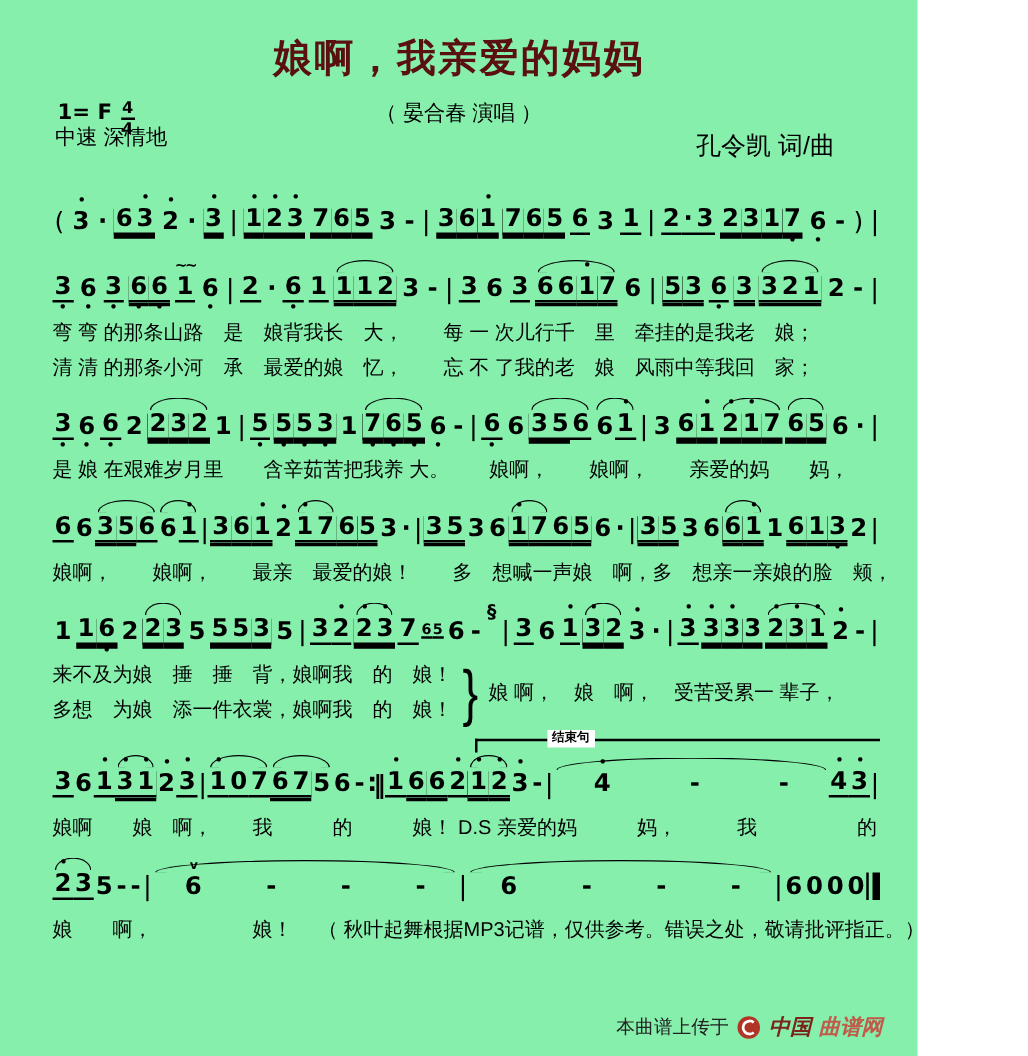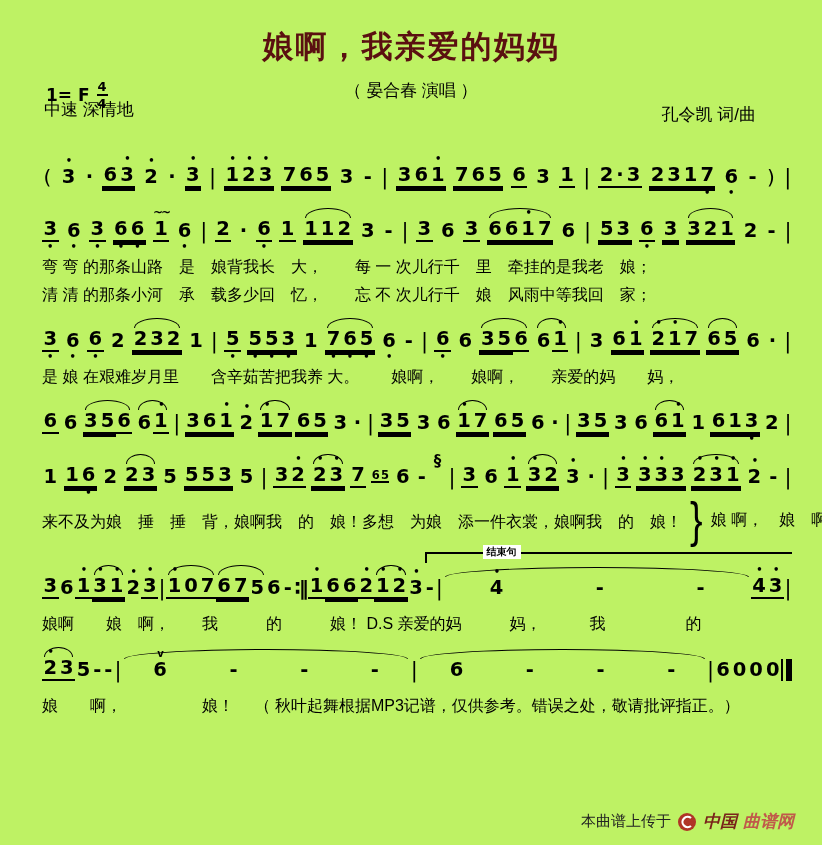--- a/index.html
+++ b/index.html
@@ -1,29 +1,29 @@
 <!DOCTYPE html>
 <html style="--title-color: #5a1010; --brand-dark: #7a241a; --brand-light: #c05a4a;"><head>
 <meta charset="utf-8">
 <style>
   html,body{margin:0;padding:0;background:#fff;}
   body{width:822px;height:845px;overflow:hidden;font-family:"Liberation Sans",sans-serif;color:#000;}
-  .page{position:relative;width:822px;height:845px;background:#bef264;}
+  .page{position:relative;width:734px;height:845px;background:#86efac;}
 
   
   .header{position:relative;height:142px;}
   .title{text-align:center;padding-top:26px;font-size:31px;font-weight:bold;letter-spacing:2px;
          color:var(--title-color,#5a1010);font-family:"DejaVu Sans",sans-serif;}
   .subtitle{text-align:center;font-size:17px;margin-top:11px;}
-  .keysig{position:absolute;left:46px;top:80px;display:flex;align-items:center;gap:7px;
+  .keysig{position:absolute;left:46px;top:80px;display:flex;align-items:flex-start;gap:7px;
           font-size:17px;font-weight:bold;font-family:"DejaVu Sans",sans-serif;}
   .frac{display:inline-flex;flex-direction:column;align-items:center;line-height:1;font-size:13px;font-weight:bold;}
   .frac .fb{width:11px;height:2px;background:#000;margin:1px 0;}
   .tempo{position:absolute;left:44px;top:98px;font-size:17px;font-weight:normal;}
-  .credit{position:absolute;right:66px;top:103px;font-size:17px;margin-left:36px;}
+  .credit{position:absolute;right:66px;top:103px;font-size:20px;margin-left:36px;}
 
   
   .score{padding:2px 30px 0 42px;}
   .sys{margin-top:9px;}
   .mline{display:flex;justify-content:space-between;align-items:flex-end;}
   .grp{position:relative;display:inline-flex;align-items:flex-end;}
   .grp.wide{flex:1;justify-content:space-around;}
   .tk{display:inline-flex;flex-direction:column;align-items:center;
       font-family:"DejaVu Sans",sans-serif;font-weight:bold;}
   .ad{height:11px;font-size:10px;line-height:11px;letter-spacing:-1px;}
@@ -37,21 +37,21 @@
   .grp.bar .ch{font-weight:400;font-size:21px;padding:0 .5px;}
   .grp.par .ch{font-weight:400;font-size:20px;}
   .grp.grace{transform:translateY(-5px);}
   .grp.grace .ch{font-size:11.5px;line-height:12px;min-width:5px;padding:0 .5px;}
   .grp.seg .ch{font-size:15px;transform:translateY(-16px);}
   .grp.rep .ch{letter-spacing:-2px;font-size:20px;}
   .ch.fin{width:10px;height:22px;border-left:2px solid #000;border-right:6px solid #000;box-sizing:border-box;}
 
   .lyr{font-size:16px;line-height:27px;white-space:pre;margin-top:1px;}
   .lyrwrap{display:flex;align-items:center;gap:6px;}
-  .pair{display:flex;}
+  .pair{display:flex;flex-direction:column;}
   .brace{font-size:50px;font-weight:400;line-height:.9;transform:scaleX(.75);}
   .shared{font-size:16px;white-space:pre;}
 
   .endwrap{display:flex;align-items:flex-start;margin-left:51%;height:13px;margin-bottom:-1px;}
   .endl{flex:0 0 56px;height:9px;border-top:2px solid #000;border-left:2px solid #000;}
   .endlabel{font-size:10px;font-weight:bold;line-height:14px;padding:0 4px;background:#fff;margin-top:-7px;}
   .endr{flex:1;height:9px;border-top:2px solid #000;}
 
   
   .footer{position:absolute;right:28px;bottom:12px;display:flex;align-items:center;gap:6px;font-size:15px;}
@@ -567,21 +567,21 @@
           </span>
           <span class="grp bar">
             <span class="tk">
               <span class="ad"></span>
               <span class="ch">|</span>
               <span class="bd"></span>
             </span>
           </span>
         </div>
         <div class="lyr">弯 弯 的那条山路　是　娘背我长　大，　　每 一 次儿行千　里　牵挂的是我老　娘；</div>
-        <div class="lyr">清 清 的那条小河　承　载多少回　忆，　　忘 不 次儿行千　娘　风雨中等我回　家；</div>
+        <div class="lyr">清 清 的那条小河　承　最爱的娘　忆，　　忘 不 了我的老　娘　风雨中等我回　家；</div>
       </div>
       <div class="sys">
         <div class="mline">
           <span class="grp">
             <span class="tk">
               <span class="ad"></span>
               <span class="ch u1">3</span>
               <span class="bd">•</span>
             </span>
           </span>
@@ -1090,20 +1090,21 @@
             </span>
           </span>
           <span class="grp bar">
             <span class="tk">
               <span class="ad"></span>
               <span class="ch">|</span>
               <span class="bd"></span>
             </span>
           </span>
         </div>
+        <div class="lyr">娘啊，　　娘啊，　　最亲　最爱的娘！　　多　想喊一声娘　啊，多　想亲一亲娘的脸　颊，</div>
       </div>
       <div class="sys">
         <div class="mline">
           <span class="grp">
             <span class="tk">
               <span class="ad"></span>
               <span class="ch">1</span>
               <span class="bd"></span>
             </span>
           </span>

